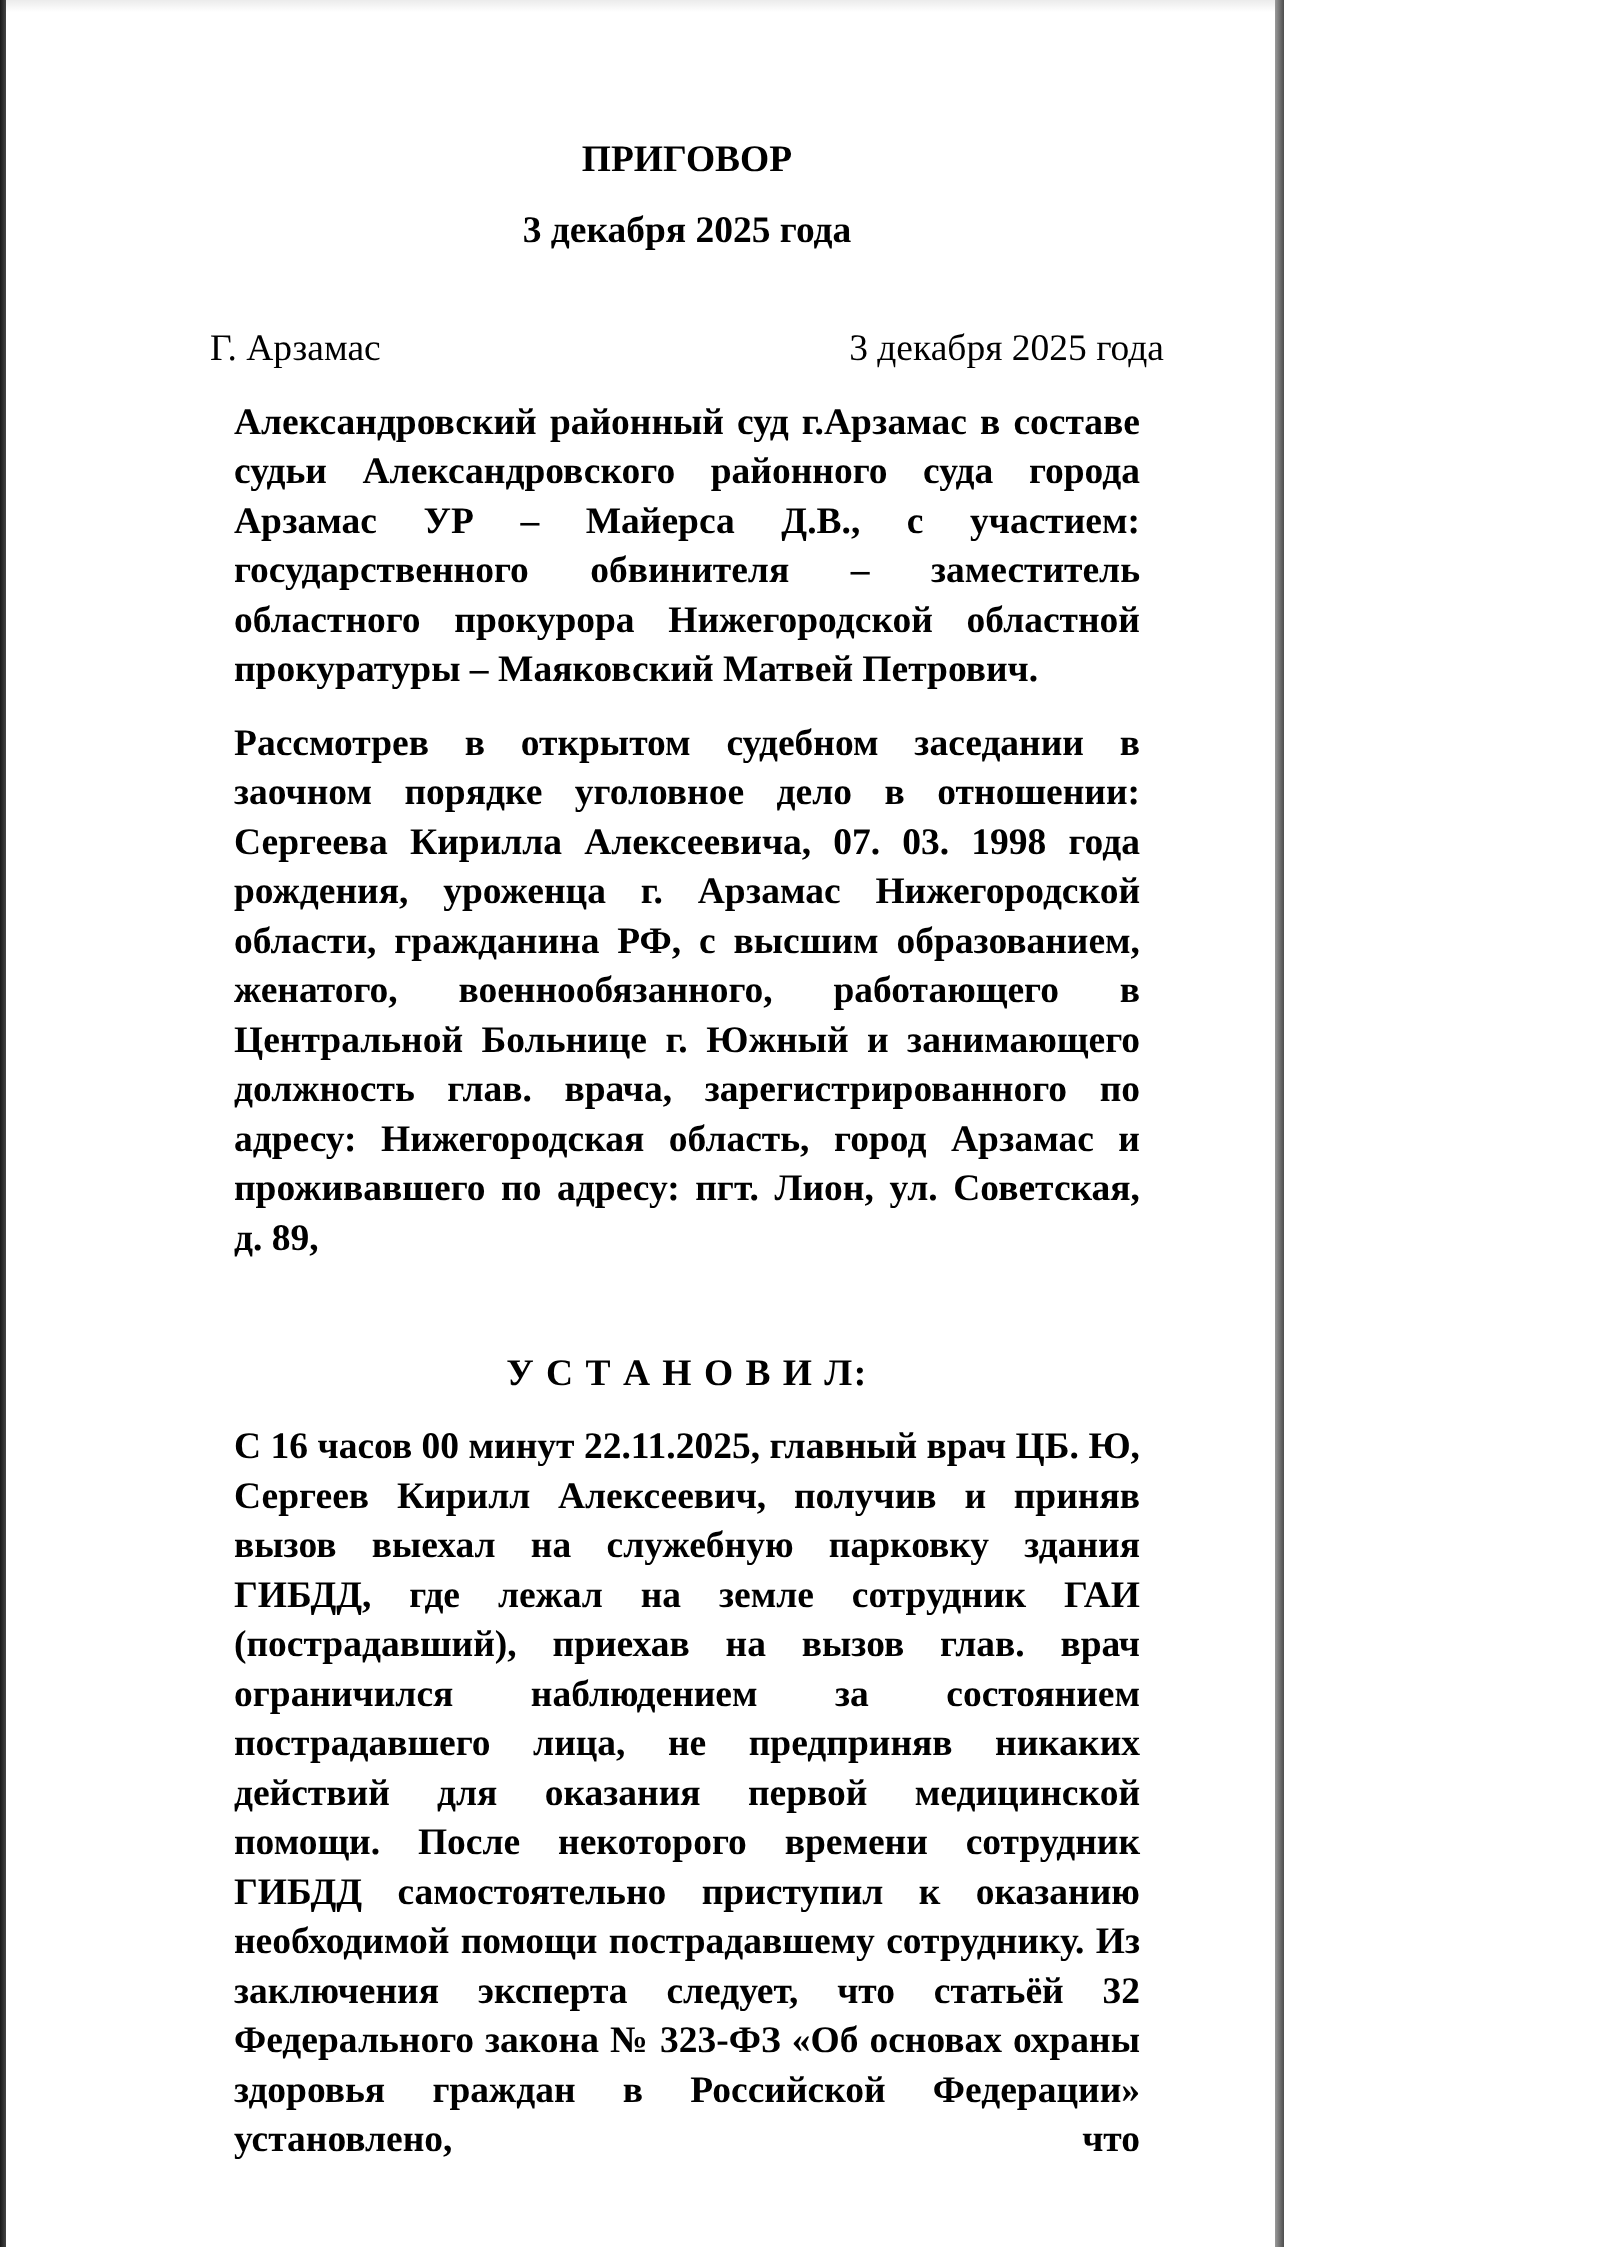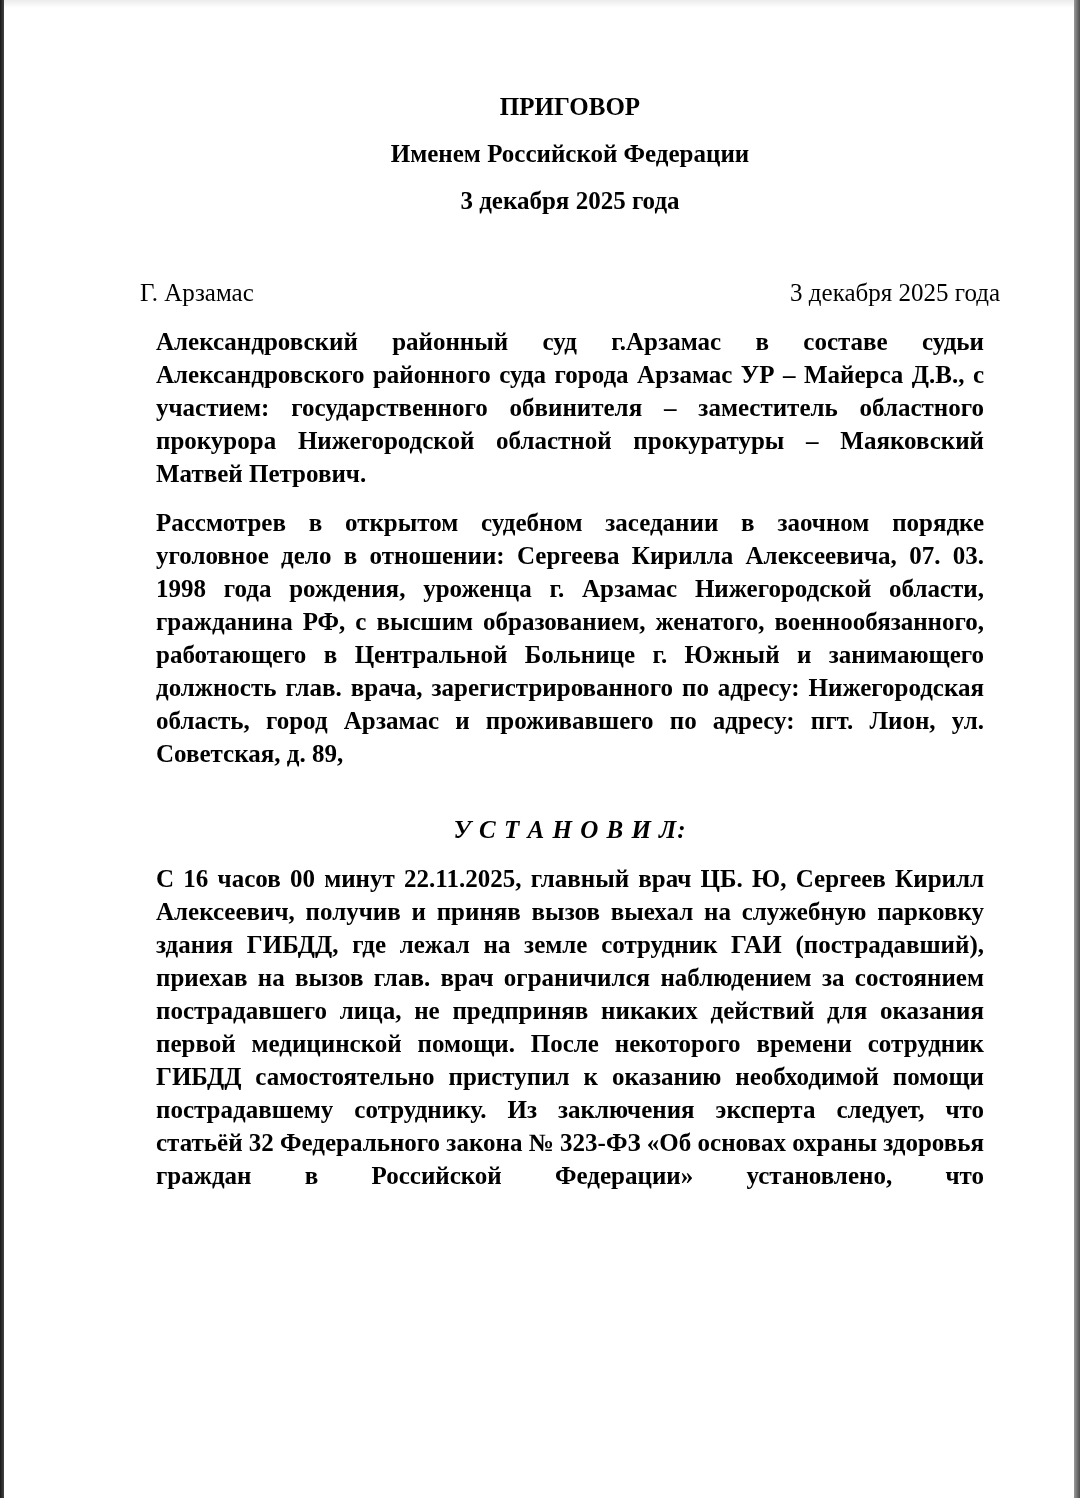--- a/index.html
+++ b/index.html
@@ -2,21 +2,21 @@
 <html lang="ru"><head>
 <meta charset="utf-8">
 <style>
   html, body {
     margin: 0;
     padding: 0;
     background: #ffffff;
   }
   .page {
     position: relative;
-    width: 1080px;
+    width: 856px;
     height: 1498px;
     background: #ffffff;
     overflow: hidden;
     font-family: "Liberation Serif", "DejaVu Serif", serif;
     font-size: 25px;
     line-height: 33px;
     color: #000000;
   }
   .edge-left {
     position: absolute;
@@ -42,54 +42,52 @@
   }
   .heading {
     text-align: center;
     font-weight: bold;
     margin: 0;
   }
   .heading + .heading { margin-top: 14px; }
   .place-row {
     display: flex;
     justify-content: space-between;
-    margin-top: 59px;
+    margin-top: 46px;
     align-items: center;
   }
   p.para {
     text-align: justify;
     margin: 16px;
     font-weight: bold;
   }
   .mt-large  { margin-top: 65px; }
   .mt-sect   { margin-top: 57px; }
   .mt-small  { margin-top: 13px; }
   .mt-facts  { margin-top: 64px; }
   .section-heading {
     text-align: center;
     font-weight: bold;
-    margin: 43px 0 0 0;
+    margin: 57px 0 0 0;
     letter-spacing: 1px;
-    font-style: italic;
   }
   
   .cut-paragraph {
     text-align-last: justify;
   }
 </style>
 </head>
 <body>
 
 <div class="page">
 
   <div class="content">
 
     <p class="heading">ПРИГОВОР</p>
 
-    <p class="heading">Именем Российской Федерации</p>
 
     <p class="heading">3 декабря 2025 года</p>
 
     <div class="place-row">
       <span>Г. Арзамас</span>
       <span>3 декабря 2025 года</span>
     </div>
 
     <p class="para mt-large">Александровский районный суд г.Арзамас в составе судьи Александровского районного суда города Арзамас УР – Майерса Д.В., с участием: государственного обвинителя – заместитель областного прокурора Нижегородской областной прокуратуры – Маяковский Матвей Петрович.</p>
 

